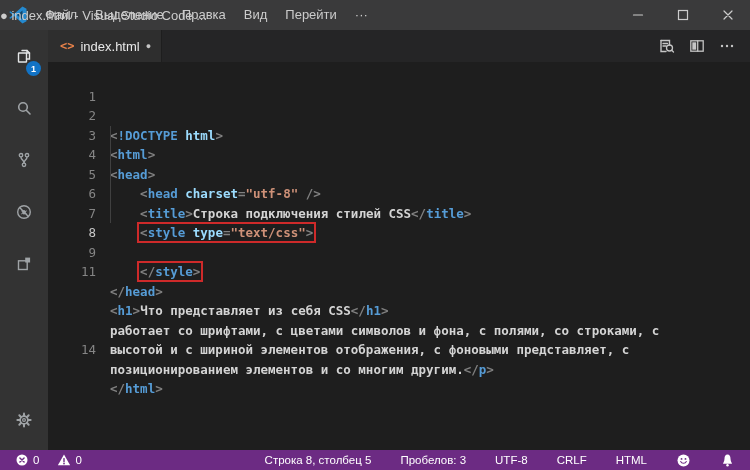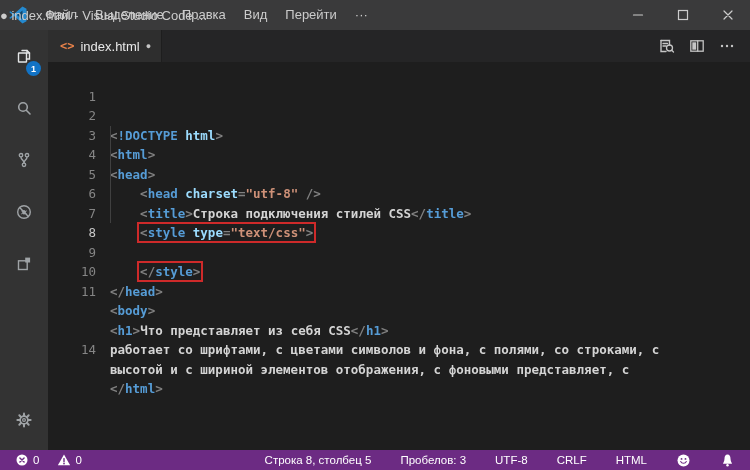--- a/index.html
+++ b/index.html
@@ -276,38 +276,38 @@
     <span class="lnum cur">8</span>
     <span class="indent-guide"></span>
     <span class="code"><span class="tk-d">    </span><span class="redbox"><span class="tk-p">&lt;/</span><span class="tk-k">style</span><span class="tk-p">&gt;</span></span></span>
   </div>
       <div class="row">
     <span class="lnum ">9</span>
     
     <span class="code"><span class="tk-p">&lt;/</span><span class="tk-k">head</span><span class="tk-p">&gt;</span></span>
   </div>
       <div class="row">
-    <span class="lnum ">10</span>
-    
-    <span class="code"><span class="tk-p">&lt;</span><span class="tk-k">body</span><span class="tk-p">&gt;</span></span>
-  </div>
-      <div class="row">
     <span class="lnum ">11</span>
     
     <span class="code"><span class="tk-p">&lt;</span><span class="tk-k">h1</span><span class="tk-p">&gt;</span><span class="tk-t">Что представляет из себя CSS</span><span class="tk-p">&lt;/</span><span class="tk-k">h1</span><span class="tk-p">&gt;</span></span>
   </div>
       <div class="row">
     <span class="lnum "></span>
     
     <span class="code"><span class="tk-t">работает со шрифтами, с цветами символов и фона, с полями, со строками, с</span></span>
   </div>
       <div class="row">
     <span class="lnum "></span>
     
     <span class="code"><span class="tk-t">высотой и с шириной элементов отображения, с фоновыми представляет, с</span></span>
+  </div>
+      <div class="row">
+    <span class="lnum "></span>
+    
+    <span class="code"><span class="tk-t">позиционированием элементов и со многим другим.</span><span class="tk-p">&lt;/</span><span class="tk-k">p</span><span class="tk-p">&gt;</span></span>
   </div>
       <div class="row">
     <span class="lnum ">14</span>
     
     <span class="code"><span class="tk-p">&lt;/</span><span class="tk-k">html</span><span class="tk-p">&gt;</span></span>
   </div>
     </div>
 
   <div id="statusbar">
     <span id="sb-left" class="sb-group">

